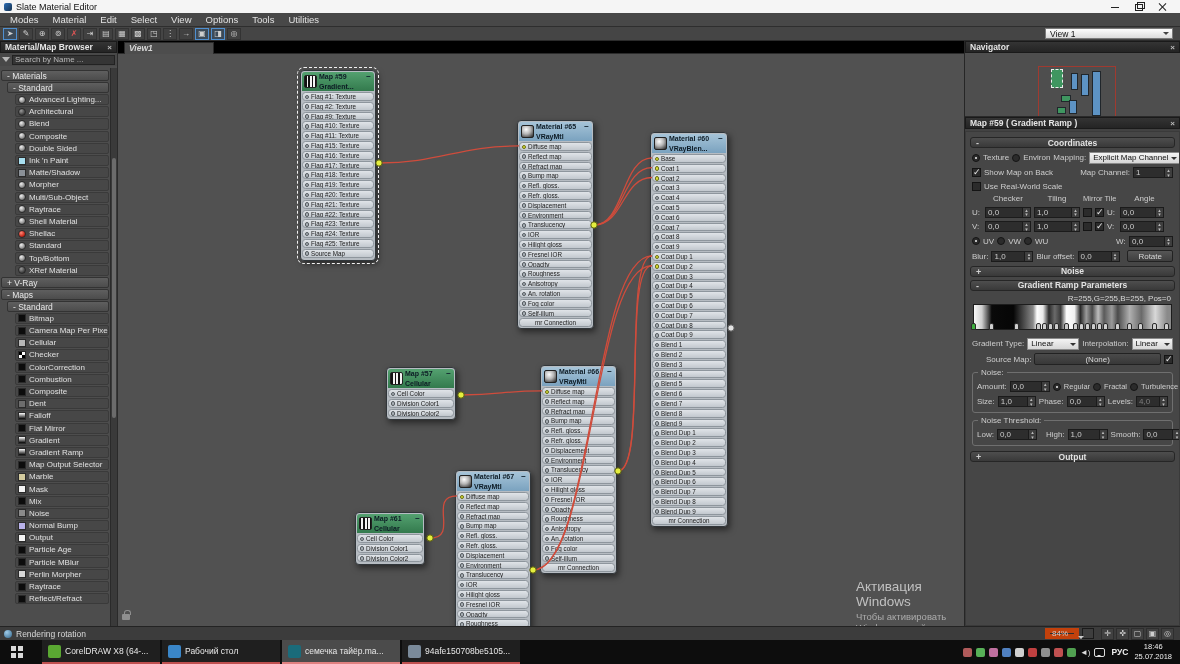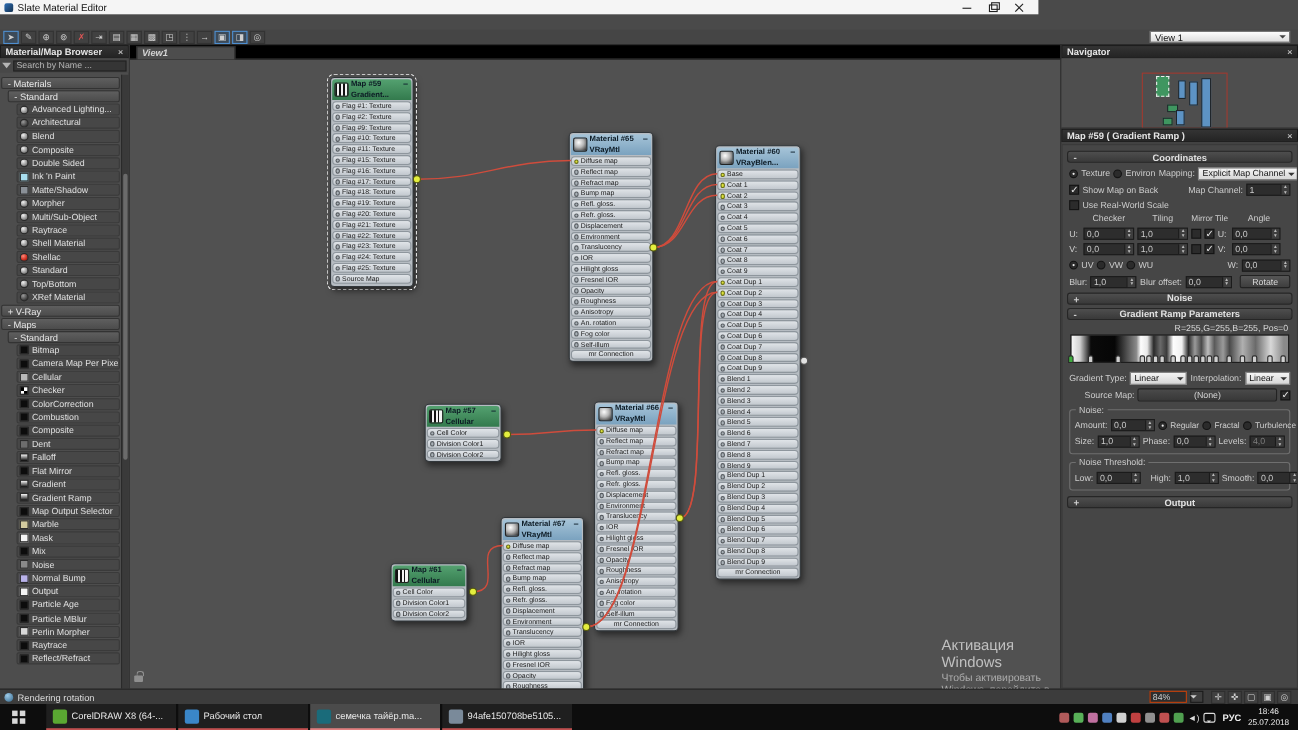--- a/index.html
+++ b/index.html
@@ -1,20 +1,20 @@
 <!DOCTYPE html>
 <html><head>
 <meta charset="utf-8">
 <style>
   *{box-sizing:border-box;margin:0;padding:0;font-family:"Liberation Sans","DejaVu Sans",sans-serif;}
   html,body{width:1180px;height:664px;overflow:hidden;background:#4a4a4a;}
   #app{position:relative;width:1180px;height:664px;}
 
   
-  .titlebar{position:absolute;left:0;top:0;width:944px;height:13px;background:#f5f5f5;display:flex;align-items:center;padding:0 4px;font-size:9px;color:#111;}
+  .titlebar{position:absolute;left:0;top:0;width:1180px;height:13px;background:#f5f5f5;display:flex;align-items:center;padding:0 4px;font-size:9px;color:#111;}
   .appicon{width:8px;height:8px;border-radius:2px;background:linear-gradient(135deg,#2c6db5,#16324f);margin-right:4px;flex:none;}
   .wbtns{margin-left:auto;display:flex;gap:14px;align-items:center;padding-right:8px;}
   .wbtn{width:10px;height:9px;position:relative;cursor:default;}
   .wbtn-min::after{content:"";position:absolute;left:1px;top:5px;width:8px;border-top:1px solid #222;}
   .wbtn-rest::after{content:"";position:absolute;left:1px;top:2px;width:6px;height:5px;border:1px solid #222;}
   .wbtn-rest::before{content:"";position:absolute;left:3px;top:0;width:6px;height:5px;border:1px solid #222;background:#f5f5f5;}
   .wbtn-close::before,.wbtn-close::after{content:"";position:absolute;left:4px;top:0;height:10px;border-left:1px solid #222;}
   .wbtn-close::before{transform:rotate(45deg);} .wbtn-close::after{transform:rotate(-45deg);}
   .menubar{position:absolute;left:0;top:13px;width:1180px;height:14px;background:#484848;border-bottom:1px solid #2e2e2e;display:flex;align-items:center;gap:14px;padding:0 10px;}
   .menu-item{font-size:9.5px;color:#e2e2e2;}
@@ -123,21 +123,21 @@
   .gbar{position:relative;height:26px;margin:1px 5px 8px;border:1px solid #1d1d1d;
     background:linear-gradient(90deg,#f8f8f8 0%,#cfcfcf 4%,#0a0a0a 9%,#060606 20%,#3a3a3a 24%,#8a8a8a 30%,#fdfdfd 32%,#e8e8e8 35%,#2a2a2a 38%,#6a6a6a 41%,#3a3a3a 44%,#fdfdfd 47%,#f0f0f0 51%,#2a2a2a 54%,#9a9a9a 57%,#4a4a4a 60%,#bdbdbd 63%,#5a5a5a 66%,#9a9a9a 70%,#4a4a4a 73%,#b0b0b0 79%,#6a6a6a 85%,#d8d8d8 92%,#8a8a8a 98%);}
   .gflag{position:absolute;bottom:-1px;width:5px;height:7px;background:#cfcfcf;border:1px solid #2a2a2a;border-radius:2px 2px 0 0;}
   .gflag.green{background:#3fae3f;}
 
   
   .statusbar{position:absolute;left:0;top:626px;width:1180px;height:14px;background:#3c3c3c;border-top:1px solid #232323;display:flex;align-items:center;padding:0 4px;gap:4px;}
   .statdot{width:8px;height:8px;border-radius:50%;background:radial-gradient(circle at 35% 30%,#9ecbe8,#33678c);flex:none;}
   .stattext{font-size:8.5px;color:#d8d8d8;}
   .statright{margin-left:auto;display:flex;align-items:center;gap:3px;padding-right:2px;}
-  .zoombox{width:34px;height:11px;background:#2d2d2d;border:1px solid #c2410c;color:#ccc;font-size:8px;display:flex;align-items:center;padding:0 2px;position:relative;}
+  .zoombox{width:34px;height:11px;background:#2d2d2d;border:5px solid #c2410c;color:#ccc;font-size:8px;display:flex;align-items:center;padding:0 2px;position:relative;}
   .zoombox::after{content:"";position:absolute;right:-10px;top:3px;border:3px solid transparent;border-top-color:#ccc;}
   .zoomdd{width:12px;height:11px;background:#3e3e3e;border:1px solid #1b1b1b;}
   .stool{width:13px;height:12px;background:#414141;border:1px solid #2e2e2e;color:#cfcfcf;font-size:8px;display:flex;align-items:center;justify-content:center;}
 
   
   .taskbar{position:absolute;left:0;top:640px;width:1180px;height:24px;background:#0d0d0d;display:flex;align-items:center;}
   .start{width:34px;height:24px;display:flex;align-items:center;justify-content:center;flex:none;}
   .startgrid{width:12px;height:12px;display:grid;grid-template-columns:5px 5px;grid-template-rows:5px 5px;gap:2px;}
   .startgrid i{background:#d8d8d8;}
   .qicon{width:24px;height:24px;display:flex;align-items:center;justify-content:center;flex:none;}
@@ -166,20 +166,30 @@
   <div class="titlebar">
     <span class="appicon"></span>
     <span>Slate Material Editor</span>
     <span class="wbtns">
       <span class="wbtn wbtn-min"></span>
       <span class="wbtn wbtn-rest"></span>
       <span class="wbtn wbtn-close"></span>
     </span>
   </div>
 
+  <div class="menubar">
+      <span class="menu-item">Modes</span>
+      <span class="menu-item">Material</span>
+      <span class="menu-item">Edit</span>
+      <span class="menu-item">Select</span>
+      <span class="menu-item">View</span>
+      <span class="menu-item">Options</span>
+      <span class="menu-item">Tools</span>
+      <span class="menu-item">Utilities</span>
+    </div>
 
   <div class="toolbar">
     <span style="display:flex;gap:2px">
         <span class="tb-btn active">
           <span class="tb-glyph">➤</span>
         </span>
         <span class="tb-btn">
           <span class="tb-glyph">✎</span>
         </span>
         <span class="tb-btn">

